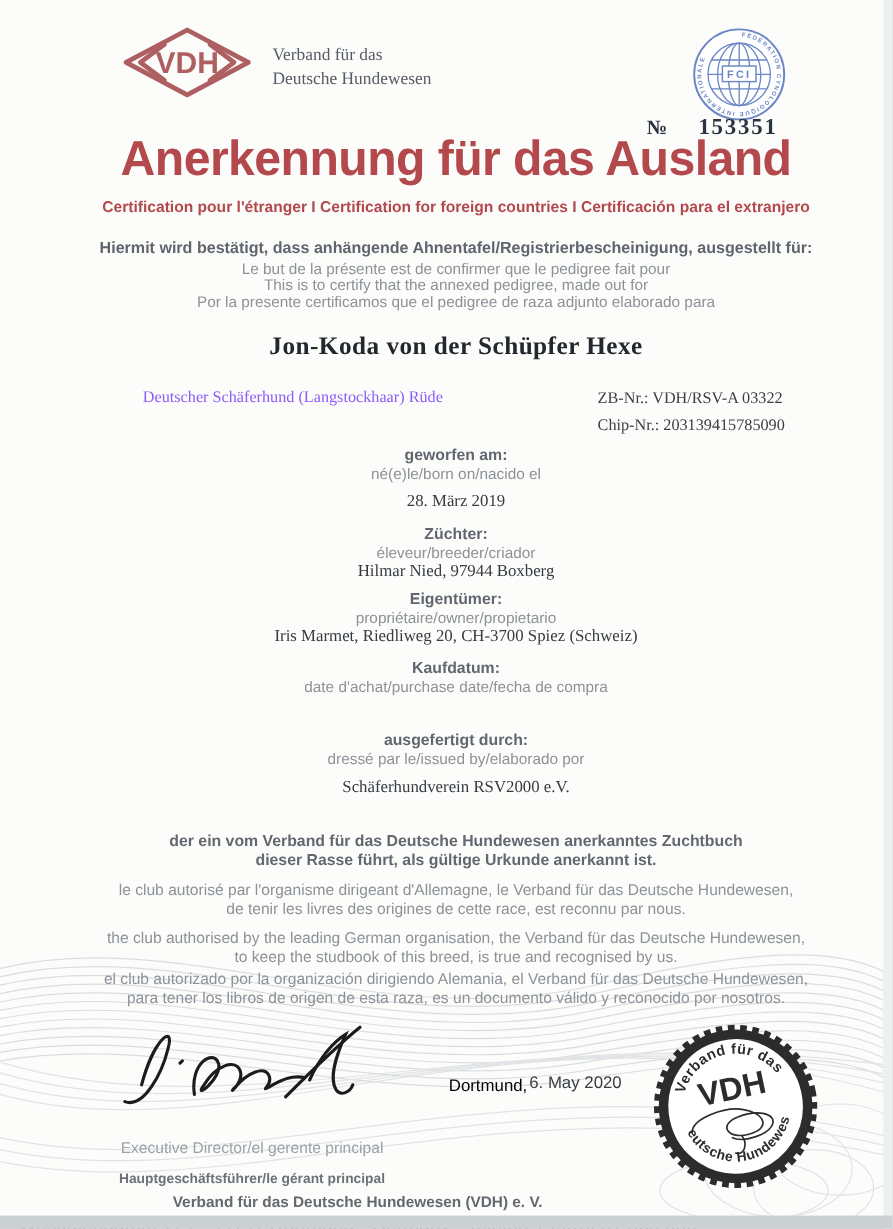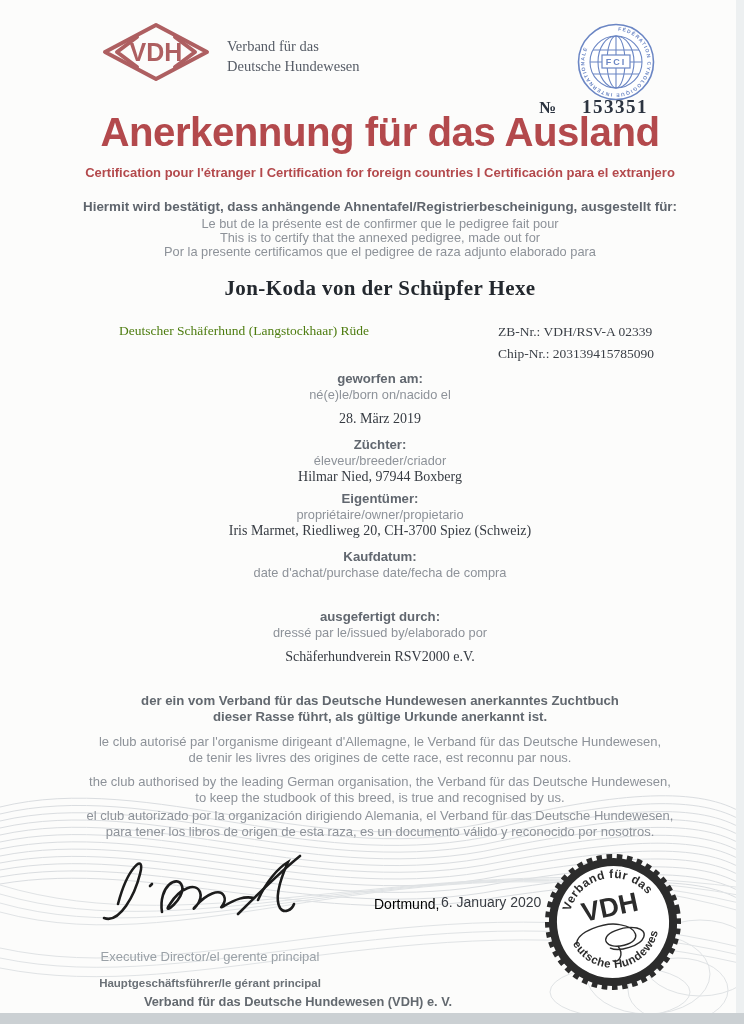--- a/index.html
+++ b/index.html
@@ -21,21 +21,21 @@
   .main-title{top:109px;font-size:41px;font-weight:bold;color:#b3494c;letter-spacing:-0.5px;transform:scaleX(0.98);}
   .sub-title{top:165px;font-size:13px;font-weight:bold;color:#b3494c;}
   
   .intro-de{top:199px;font-weight:bold;font-size:13.4px;color:#5f656d;}
   .intro-l{font-size:12.8px;color:#8d9299;}
   .intro-fr{top:216px;}
   .intro-en{top:230px;}
   .intro-es{top:244px;}
   
   .dog-name{top:276px;font-family:"Liberation Serif",serif;font-size:21px;font-weight:bold;color:#23282e;letter-spacing:0.4px;}
-  .breed{left:119px;top:323px;font-family:"Liberation Serif",serif;font-size:13.5px;color:#4d7c0f;}
+  .breed{left:119px;top:323px;font-family:"Liberation Serif",serif;font-size:13.5px;color:#8b5cf6;}
   .reg-block{left:498px;top:321px;font-family:"Liberation Serif",serif;font-size:13.5px;color:#3a3f46;line-height:1.6;}
   
   .f-label{font-weight:bold;font-size:13.2px;color:#61676f;}
   .f-sub{font-size:12.8px;color:#8d9299;}
   .f-value{font-family:"Liberation Serif",serif;font-size:14px;color:#363b42;}
   .t371{top:371px}.t387{top:387px}.t411{top:411px}
   .t437{top:437px}.t453{top:453px}.t469{top:469px}
   .t491{top:491px}.t507{top:507px}.t523{top:523px}
   .t549{top:549px}.t565{top:565px}
   .t609{top:609px}.t625{top:625px}.t649{top:649px}
@@ -137,21 +137,21 @@
   <div class="center sub-title">Certification pour l'étranger I Certification for foreign countries I Certificación para el extranjero</div>
 
   <div class="center intro-de">Hiermit wird bestätigt, dass anhängende Ahnentafel/Registrierbescheinigung, ausgestellt für:</div>
   <div class="center intro-l intro-fr">Le but de la présente est de confirmer que le pedigree fait pour</div>
   <div class="center intro-l intro-en">This is to certify that the annexed pedigree, made out for</div>
   <div class="center intro-l intro-es">Por la presente certificamos que el pedigree de raza adjunto elaborado para</div>
 
   <div class="center dog-name">Jon-Koda von der Schüpfer Hexe</div>
   <div class="breed">Deutscher Schäferhund (Langstockhaar) Rüde</div>
   <div class="reg-block">
-    <div>ZB-Nr.: VDH/RSV-A 02339</div>
+    <div>ZB-Nr.: VDH/RSV-A 03322</div>
     <div>Chip-Nr.: 203139415785090</div>
   </div>
 
   <div class="center f-label t371">geworfen am:</div>
   <div class="center f-sub t387">né(e)le/born on/nacido el</div>
   <div class="center f-value t411">28. März 2019</div>
 
   <div class="center f-label t437">Züchter:</div>
   <div class="center f-sub t453">éleveur/breeder/criador</div>
   <div class="center f-value t469">Hilmar Nied, 97944 Boxberg</div>
@@ -182,21 +182,21 @@
       <path d="M62,44 l2,-2"></path>
       <path d="M74,70 C70,44 90,32 94,44 C98,56 72,76 82,62 C92,46 108,40 112,50 C116,60 100,72 108,64 C118,52 132,46 136,54 C140,62 128,68 136,64 C148,57 156,54 166,56"></path>
       <path d="M170,58 C178,40 190,26 200,20 C192,38 186,56 192,66 C196,72 204,68 206,62"></path>
       <path d="M150,72 C170,52 192,30 212,14"></path>
     </g>
   </svg>
   <div class="role1">Hauptgeschäftsführer/le gérant principal</div>
   <div class="role2">Executive Director/el gerente principal</div>
 
   <div class="place">Dortmund,</div>
-  <div class="date">6. January 2020</div>
+  <div class="date">6. May 2020</div>
 
   <svg class="stamp-svg" width="142" height="140" viewBox="0 0 140 140">
     <defs>
       <path id="sealTop" d="M 27.5,58.6 A 44,44 0 0 1 112.5,58.6"></path>
       <path id="sealBottom" d="M 26.8,85.7 A 46,46 0 0 0 113.2,85.7"></path>
     </defs>
     <g transform="rotate(-12 70 70)">
       <circle cx="70" cy="70" r="56" fill="#ffffff"></circle>
       <circle cx="70" cy="70" r="65" fill="none" stroke="#2c2c2c" stroke-width="6" stroke-dasharray="5.5,4.6"></circle>
       <circle cx="70" cy="70" r="60" fill="none" stroke="#2c2c2c" stroke-width="8"></circle>

